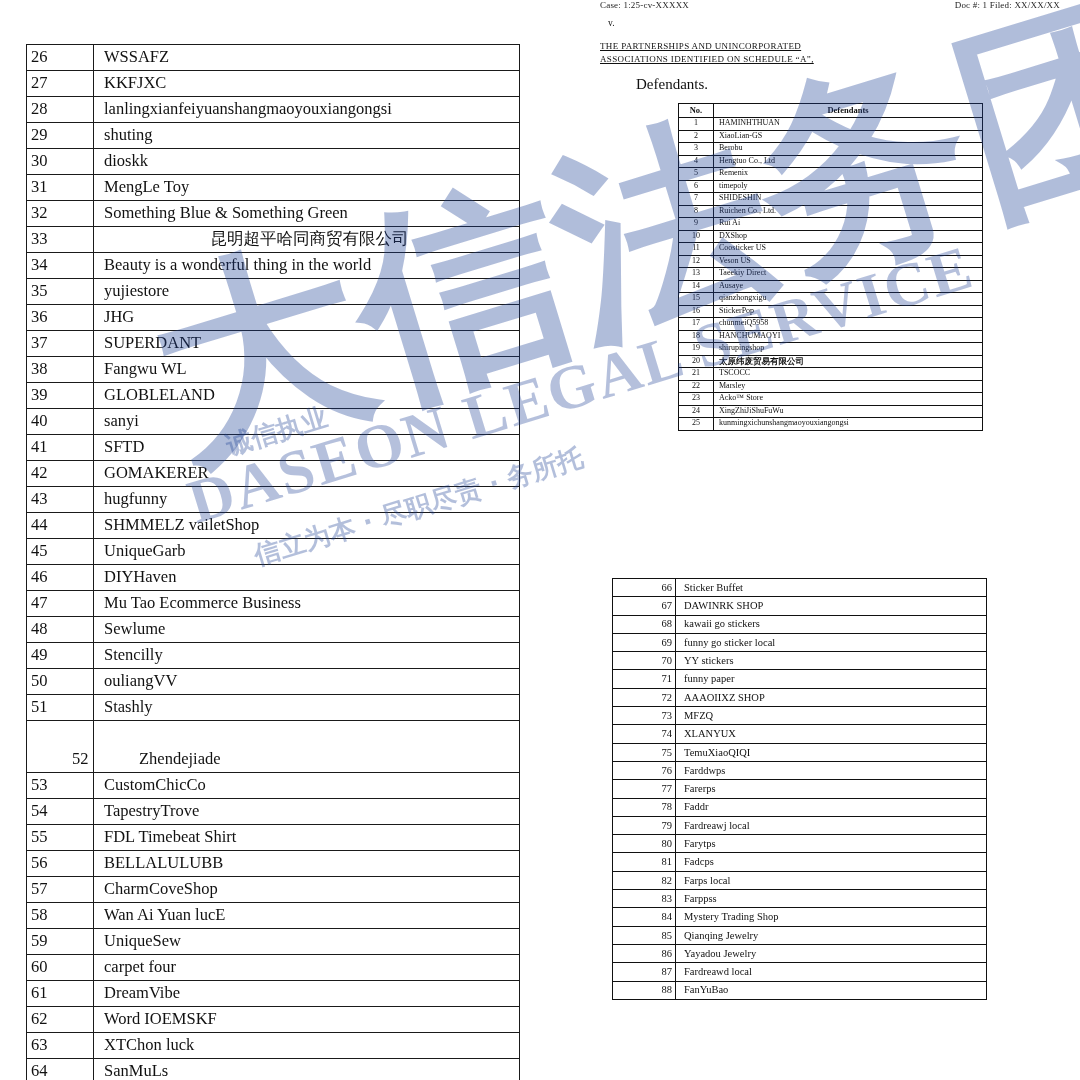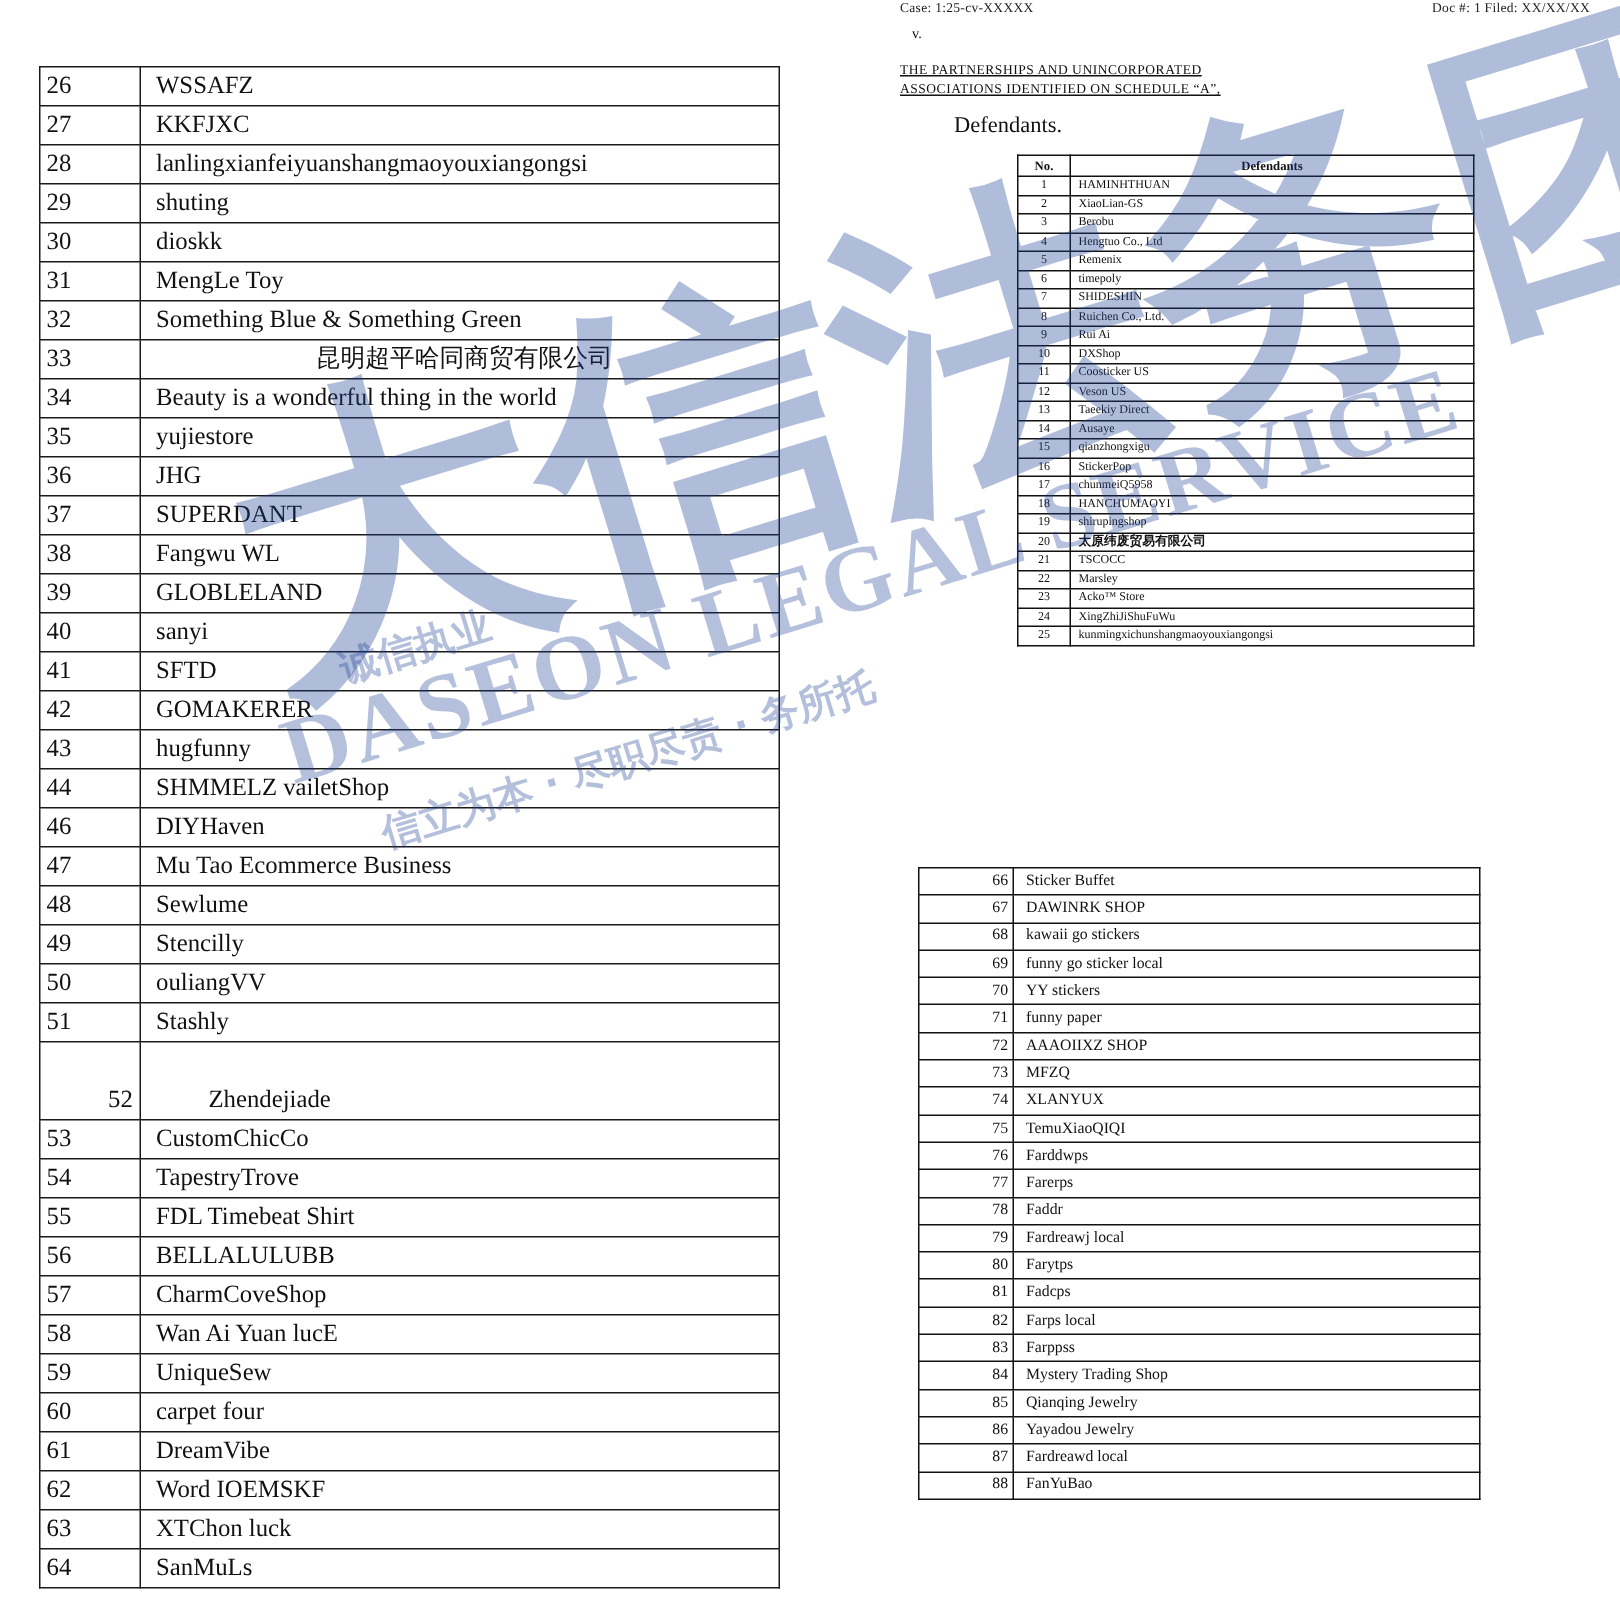--- a/index.html
+++ b/index.html
@@ -268,20 +268,24 @@
       </tr>
     <tr>
         <td class="num">43</td>
         <td class="nm">hugfunny</td>
       </tr>
     <tr>
         <td class="num">44</td>
         <td class="nm">SHMMELZ vailetShop</td>
       </tr>
     <tr>
+        <td class="num">45</td>
+        <td class="nm">UniqueGarb</td>
+      </tr>
+    <tr>
         <td class="num">46</td>
         <td class="nm">DIYHaven</td>
       </tr>
     <tr>
         <td class="num">47</td>
         <td class="nm">Mu Tao Ecommerce Business</td>
       </tr>
     <tr>
         <td class="num">48</td>
         <td class="nm">Sewlume</td>

